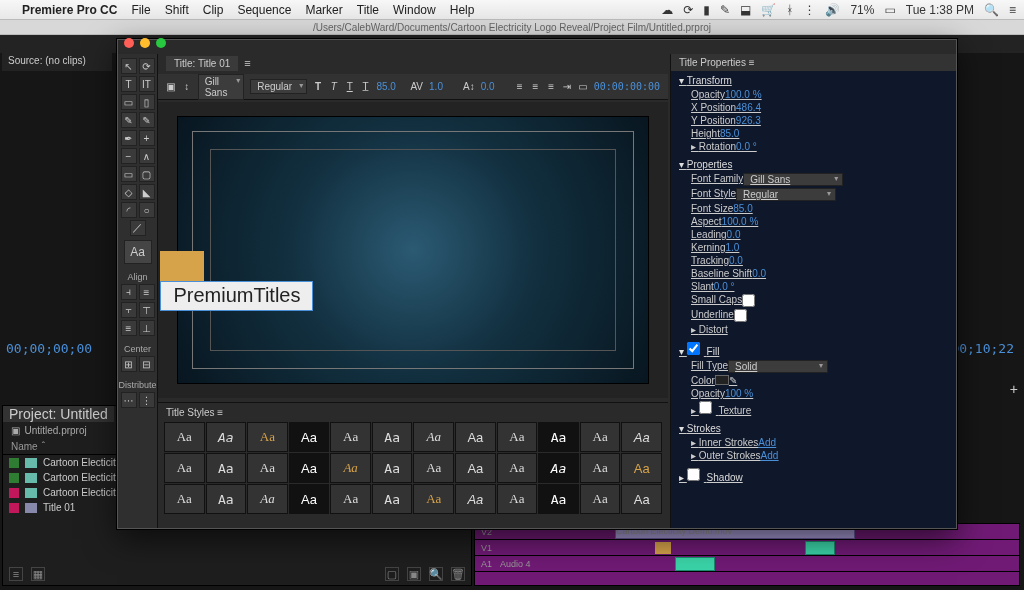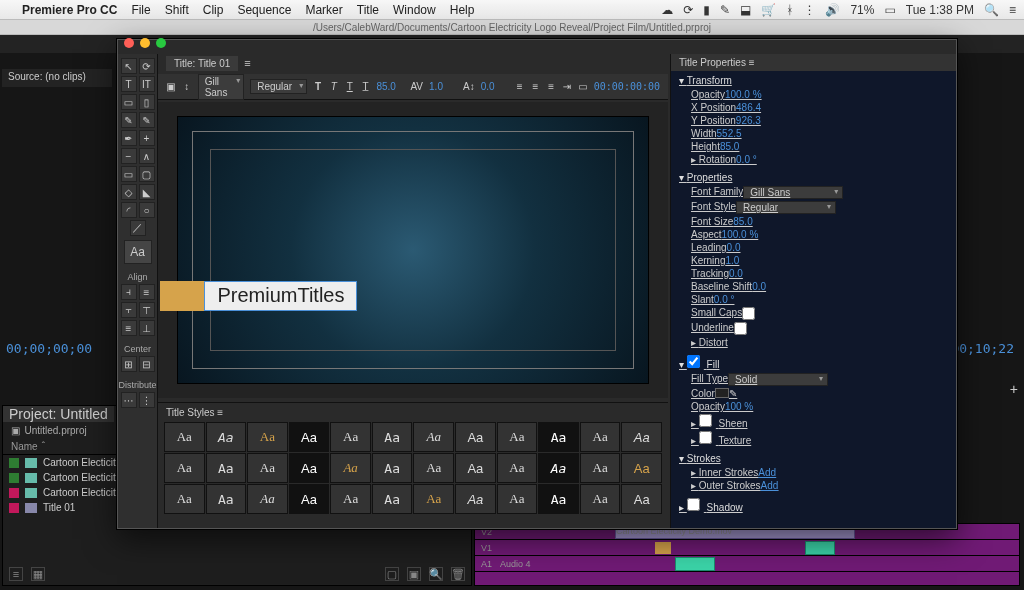--- a/index.html
+++ b/index.html
@@ -18,21 +18,21 @@
 
 
 .workspace-row { height: 18px; background: #232323; display: flex; align-items: center; justify-content: center; gap: 24px; color: #888; font-size: 10px; }
 .workspace-row .tab.active { color: #4a90d9; }
 .workspace-row .chev { margin-left: 10px; color: #888; }
 
 
 .dark-area { position: absolute; top: 53px; left: 0; right: 0; bottom: 0; background: #161616; }
 
 
-.source-header { position: absolute; top: 0; left: 2px; width: 110px; height: 18px; color: #ccc; font-size: 10px; padding: 2px 6px; background: #232323; margin-top: 16px; }
+.source-header { position: absolute; top: 0; left: 2px; width: 110px; height: 18px; color: #ccc; font-size: 10px; padding: 2px 6px; background: #232323; }
 
 
 .right-timecode { position: absolute; top: 288px; right: 10px; color: #4a90d9; font-size: 13px; font-family: monospace; }
 .left-timecode { position: absolute; top: 288px; left: 6px; color: #4a90d9; font-size: 13px; font-family: monospace; }
 
 
 .project-panel { position: absolute; left: 2px; bottom: 4px; top: 352px; width: 470px; background: #1e1e1e; border: 1px solid #000; }
 .project-panel .ptab { font-size: 14px; padding: 0 6px; background: #333; display: inline-block; }
 .project-panel .ptab.dim { background: #232323; color: #888; }
 .project-panel .crumb { padding: 3px 8px; font-size: 10px; color: #aaa; display: flex; align-items: center; gap: 4px; }
@@ -68,21 +68,21 @@
 .tw-fontbar .dd:after{content:"▾";position:absolute;right:3px;top:1px;font-size:8px;color:#999;}
 .tw-fontbar .ibtn{width:16px;height:16px;display:flex;align-items:center;justify-content:center;color:#ccc;}
 .tw-fontbar .val{color:#4a90d9;min-width:28px;}
 .tw-fontbar .tc{color:#4a90d9;font-family:monospace; margin-left:auto;}
 
 
 .tw-canvas-wrap{position:absolute; left:40px; top:62px; right:288px; bottom:130px; background:#232323; display:flex; align-items:center; justify-content:center;}
 .tw-canvas{width:92%; height:90%; background: radial-gradient(circle at 50% 50%, #2b5a73 0%, #123040 45%, #081620 100%); position:relative; box-shadow:0 0 0 1px #000;}
 .tw-safe{position:absolute; inset:14px; border:1px solid #777;}
 .tw-safe2{position:absolute; inset:32px; border:1px solid #555;}
-.title-text-block{position:absolute; left:-18px; bottom:72px; display:flex;}
+.title-text-block{position:absolute; left:-18px; bottom:72px; display:flex;flex-direction:column;}
 .title-text-block .gold{width:44px;height:30px;background:#d6a34b;}
 .title-text-block .white{height:30px;background:#eee;color:#222;font-size:20px;padding:2px 12px;font-family:"Gill Sans",sans-serif; border:1px solid #4a90d9;}
 
 
 .tw-styles{position:absolute; left:40px; right:288px; bottom:0; height:126px; background:#2a2a2a; border-top:1px solid #111;}
 .tw-styles .hdr{font-size:10px;padding:4px 8px;}
 .tw-styles .grid{display:grid; grid-template-columns:repeat(12,1fr); gap:1px; padding:0 6px;}
 .tw-styles .cell{height:30px;background:#333;display:flex;align-items:center;justify-content:center;font-size:13px;color:#ddd;font-family:serif;border:1px solid #111;}
 
 
@@ -387,24 +387,20 @@
         </div>
       <div class="prow">
           <span>X Position</span>
           <span class="v">486.4</span>
         </div>
       <div class="prow">
           <span>Y Position</span>
           <span class="v">926.3</span>
         </div>
       <div class="prow">
-          <span>Width</span>
-          <span class="v">552.5</span>
-        </div>
-      <div class="prow">
           <span>Height</span>
           <span class="v">85.0</span>
         </div>
       <div class="prow">
           <span>▸ <span>Rotation</span></span>
           <span class="v">0.0 °</span>
         </div>
     </div>
     <div class="section">
       <div class="shdr">▾ <span>Properties</span></div>
@@ -465,23 +461,20 @@
       <div class="prow">
           <span>Color</span>
           <span style="width:14px;height:10px;background:#222;border:1px solid #666;display:inline-block"></span> 
           <span>✎</span>
         </div>
       <div class="prow">
           <span>Opacity</span>
           <span class="v">100 %</span>
         </div>
       <div class="prow">
-          <span>▸ <input type="checkbox" class="chk" style=""> <span>Sheen</span></span>
-        </div>
-      <div class="prow">
           <span>▸ <input type="checkbox" class="chk" style=""> <span>Texture</span></span>
         </div>
     </div>
     <div class="section">
       <div class="shdr">▾ <span>Strokes</span></div>
       <div class="prow">
           <span>▸ <span>Inner Strokes</span></span>
           <span class="link">Add</span>
         </div>
       <div class="prow">

